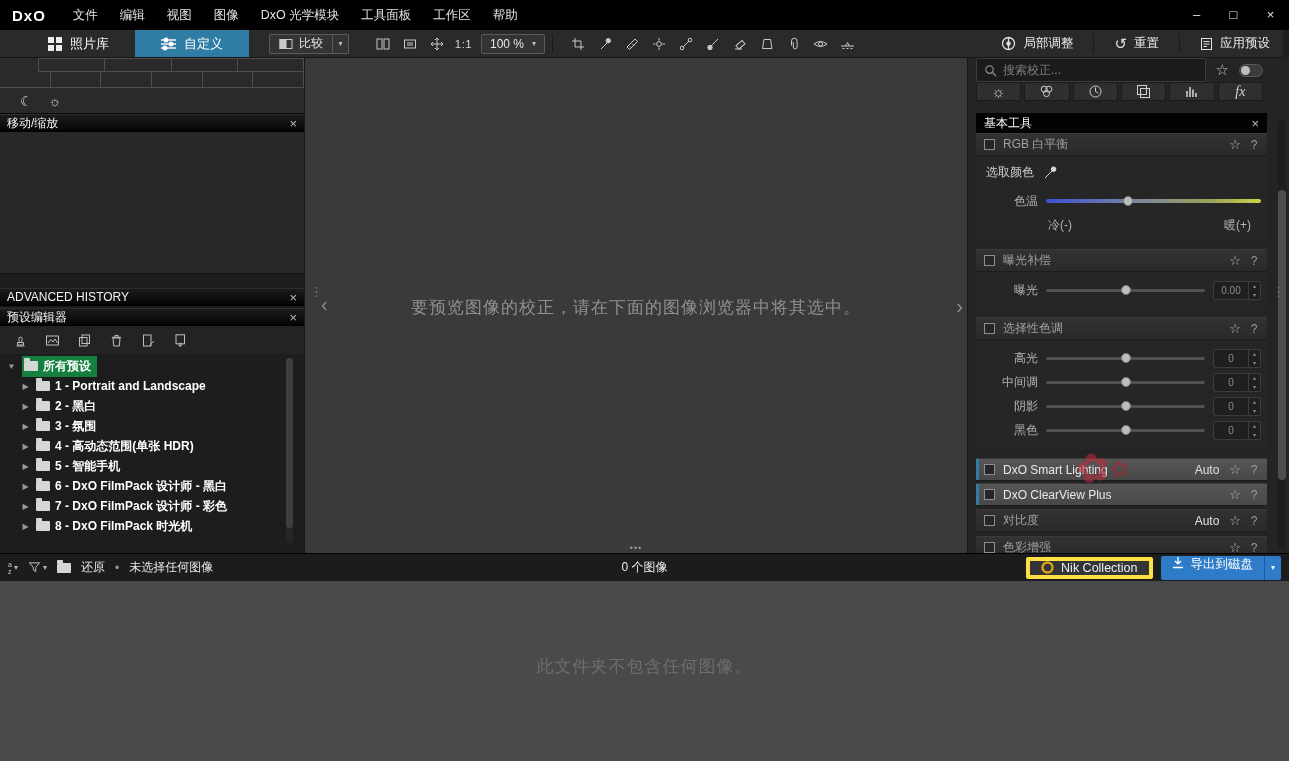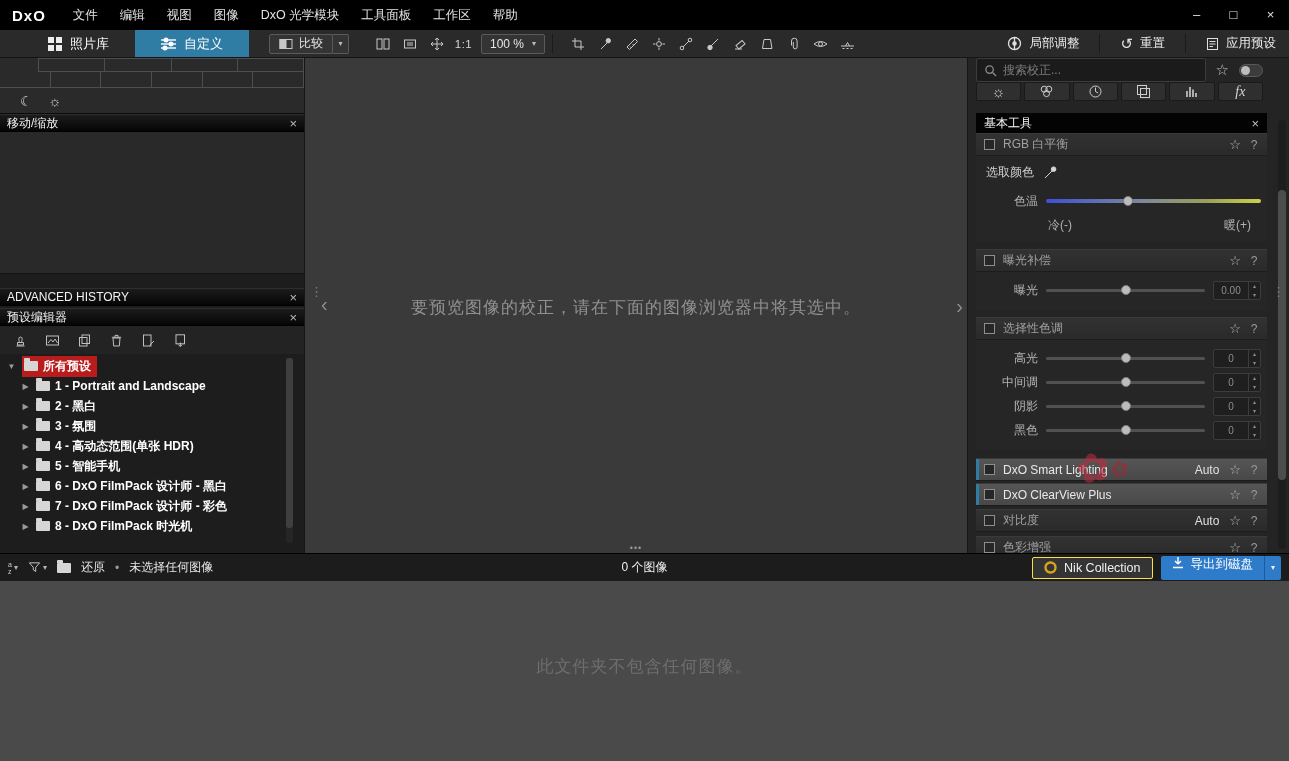--- a/index.html
+++ b/index.html
@@ -14,21 +14,21 @@
   
   .titlebar { position:absolute; top:0; left:0; right:0; height:30px; background:#000;
     display:flex; align-items:center; }
   .logo { font-weight:bold; font-size:15px; color:#fff; padding:0 16px 0 12px; letter-spacing:1px; }
   .menus { display:flex; }
   .menu { padding:0 11px; line-height:30px; color:#e3e3e3; font-size:12.5px; cursor:default; }
   .win-controls { margin-left:auto; display:flex; }
   .win-btn { width:37px; text-align:center; line-height:30px; color:#e0e0e0; font-size:13px; }
 
   
-  .toolbar { position:absolute; top:30px; left:0; right:0; height:28px; background:#2a2a2a;
+  .toolbar { position:absolute; top:30px; left:0; right:6px; height:28px; background:#2a2a2a;
     border-bottom:1px solid #151515; display:flex; align-items:center; }
   .ws-tab { height:100%; display:flex; align-items:center; gap:8px; padding:0 26px;
     color:#fff; font-size:13px; cursor:default; }
   .ws-tab:first-child { margin-left:22px; }
   .ws-tab.active { background:#2f7da5; }
   .tgroup { display:flex; align-items:center; margin-left:20px; }
   .compare-btn { display:flex; align-items:center; gap:6px; height:20px; padding:0 9px;
     background:#343434; border:1px solid #5a5a5a; border-radius:2px 0 0 2px; color:#e6e6e6; font-size:12px; }
   .compare-caret { height:20px; width:16px; background:#343434; border:1px solid #5a5a5a;
     border-left:none; border-radius:0 2px 2px 0; color:#bbb; font-size:8px;
@@ -67,21 +67,21 @@
   .lp-gap { height:14px; background:#1d1d1d; }
   .lp-gap2 { height:2px; background:#1d1d1d; }
   .preset-toolbar { height:28px; background:#232323; display:flex; align-items:center; gap:12px; padding:0 10px; }
   .pt-ic { width:20px; height:18px; display:flex; align-items:center; justify-content:center; }
   .tree { flex:1; background:#1d1d1d; position:relative; overflow:hidden; padding-top:2px; }
   .tree-row { display:flex; align-items:center; height:20px; padding-left:6px; gap:5px;
     color:#fff; font-weight:bold; font-size:12px; white-space:nowrap; }
   .tree-row .tw { width:11px; color:#9a9a9a; font-size:8px; text-align:center; }
   .tree-row.indent { padding-left:20px; }
   .sel-box { display:flex; align-items:center; gap:5px; padding:2px 6px 2px 2px; }
-  .tree-row.selected .sel-box { background:#b91c1c; }
+  .tree-row.selected .sel-box { background:#15803d; }
   .folder { width:14px; height:10px; background:#d6d6d6; border-radius:1px; position:relative; flex:none; }
   .folder::before { content:""; position:absolute; top:-3px; left:0; width:6px; height:3px;
     background:#d6d6d6; border-radius:1px 1px 0 0; }
   .tree-scrollbar { position:absolute; right:11px; top:4px; bottom:10px; width:7px; background:#262626; border-radius:3px; }
   .tree-scrollbar .thumb { position:absolute; top:0; width:100%; height:92%; background:#3f3f3f; border-radius:3px; }
 
   
   .center { flex:1; background:#3a3a3a; position:relative; }
   .viewer-hint { position:absolute; top:238px; left:0; right:0; text-align:center;
     color:#909090; font-size:17px; letter-spacing:1px; }
@@ -151,21 +151,21 @@
     border-top:1px solid #000; display:flex; align-items:center; padding:0 8px; }
   .bb-left { display:flex; align-items:center; gap:10px; }
   .sort-ctl { display:flex; align-items:center; gap:2px; color:#cfcfcf; }
   .sort-letters { display:flex; flex-direction:column; font-size:7px; line-height:7px; color:#cfcfcf; }
   .mini-caret { font-size:8px; color:#b5b5b5; }
   .bb-text { color:#e6e6e6; font-size:12px; }
   .bb-bullet { color:#9a9a9a; }
   .bb-center { position:absolute; left:0; right:0; text-align:center; color:#eee; font-size:12px; pointer-events:none; }
   .bb-right { margin-left:auto; display:flex; align-items:center; gap:8px; z-index:1; }
   .nik-btn { display:flex; align-items:center; gap:7px; height:22px; padding:0 11px;
-    background:#343434; border:1px solid #fde047; border-radius:2px; color:#f0f0f0; font-size:12.5px; }
+    background:#343434; border:4px solid #fde047; border-radius:2px; color:#f0f0f0; font-size:12.5px; }
   .export-btn { display:flex; align-items:stretch; height:24px; border-radius:2px; overflow:hidden; }
   .export-main { display:flex; gap:7px; padding:0 11px;
     background:#2e7cc9; color:#fff; font-size:12.5px; }
   .export-caret { width:17px; background:#2e7cc9; border-left:1px solid #1c5a99;
     display:flex; align-items:center; justify-content:center; color:#eaf2fa; font-size:8px; }
 
   
   .browser { position:absolute; top:581px; left:0; right:0; bottom:0; background:#4a4a4a; }
   .browser-empty { position:absolute; top:74px; left:0; right:0; text-align:center;
     color:#6e6e6e; font-size:17px; letter-spacing:1px; }

